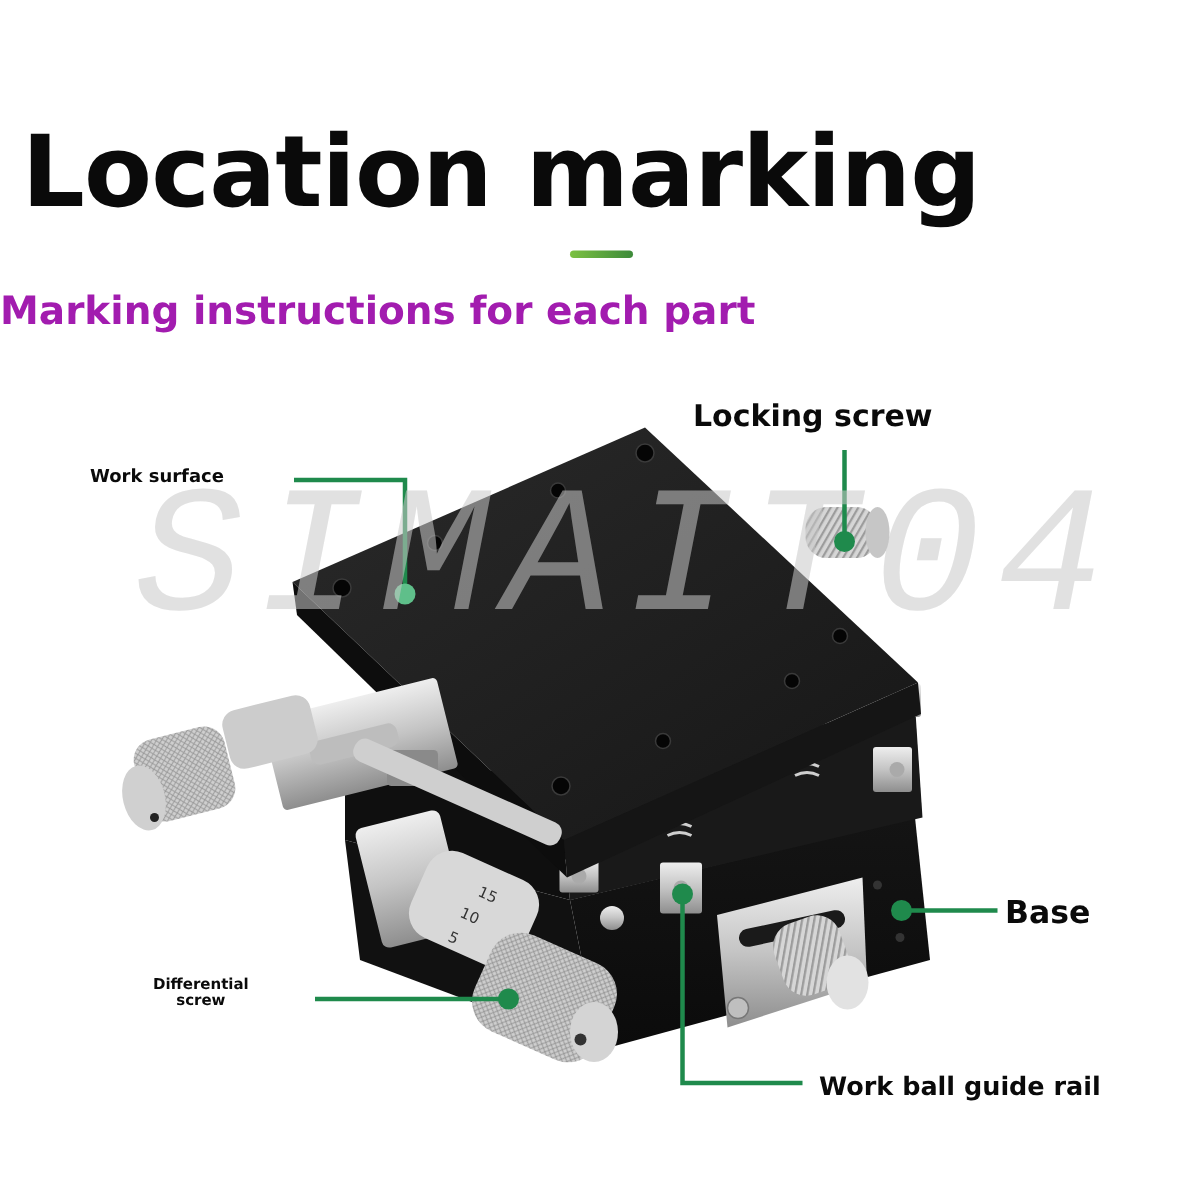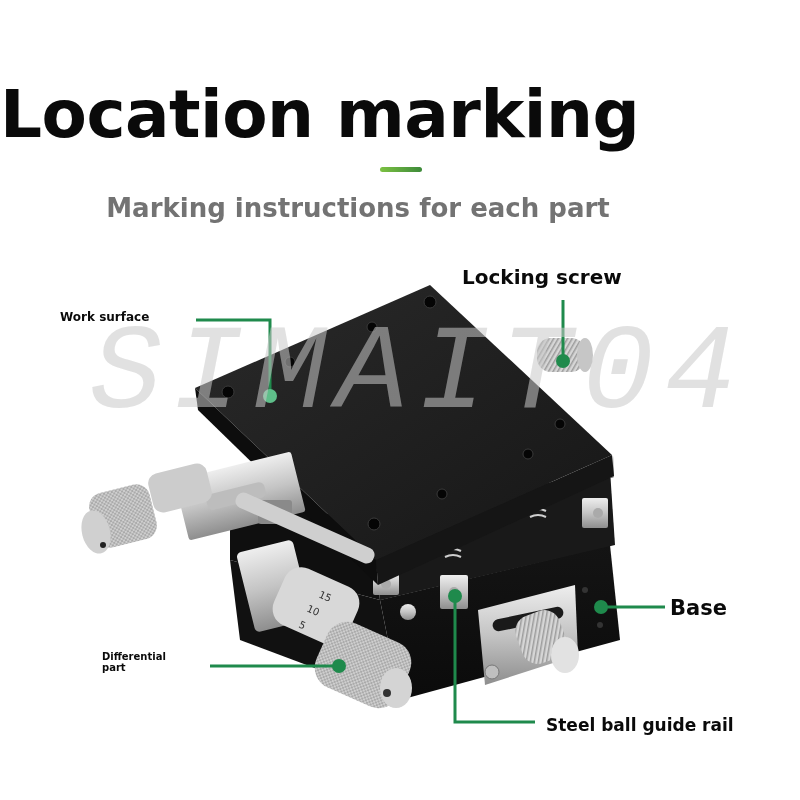--- a/index.html
+++ b/index.html
@@ -1,20 +1,20 @@
 <!DOCTYPE html>
 <html><head>
 <meta charset="utf-8">
 <style>
   html,body{margin:0;padding:0;background:#ffffff;}
   body{width:800px;height:800px;position:relative;overflow:hidden;font-family:"DejaVu Sans","Liberation Sans",sans-serif;}
-  .title{position:absolute;left:0;top:82px;width:668px;text-align:left;font-size:66px;font-weight:bold;color:#0a0a0a;letter-spacing:-0.5px;line-height:1;}
+  .title{position:absolute;left:0;top:82px;width:668px;text-align:center;font-size:66px;font-weight:bold;color:#0a0a0a;letter-spacing:-0.5px;line-height:1;}
   .accent{position:absolute;left:380px;top:167px;width:42px;height:5px;border-radius:3px;background:linear-gradient(90deg,#7cc142,#3d8a3a);}
-  .subtitle{position:absolute;left:0;top:193px;width:716px;text-align:center;font-size:26px;font-weight:bold;color:#737373;line-height:1.2;}
-  .label{position:absolute;font-weight:bold;color:#0a0a0a;line-height:1.1;white-space:nowrap;}
+  .subtitle{position:absolute;left:0;top:193px;width:716px;font-size:26px;font-weight:bold;color:#a21caf;line-height:1.2;}
+  .label{position:absolute;font-weight:bold;color:#0a0a0a;line-height:1.1;white-space:nowrap;text-align:center;}
   .lbl-work{left:60px;top:311px;font-size:12px;}
   .lbl-lock{left:462px;top:266px;font-size:20px;}
   .lbl-base{left:670px;top:597px;font-size:21px;}
   .lbl-diff{left:102px;top:651px;font-size:10px;}
   .lbl-rail{left:546px;top:716px;font-size:17px;}
   .product{position:absolute;left:0;top:0;width:800px;height:800px;}
   .watermark{position:absolute;left:90px;top:315px;width:640px;text-align:left;font-family:Liberation Mono, monospace;font-style:italic;font-size:120px;color:rgba(200,200,200,0.55);letter-spacing:10px;pointer-events:none;line-height:1;}
   svg{position:absolute;left:0;top:0;}
 </style>
 </head>
@@ -151,15 +151,15 @@
 </svg>
 </div>
 
 <div class="watermark">SIMAIT04</div>
 
 <div class="label lbl-work">Work surface</div>
 <div class="label lbl-lock">Locking screw</div>
 <div class="label lbl-base">Base</div>
 <div class="label lbl-diff">
   <div>Differential</div>
-  <div>part</div>
+  <div>screw</div>
 </div>
-<div class="label lbl-rail">Steel ball guide rail</div>
+<div class="label lbl-rail">Work ball guide rail</div>
 
 </body></html>

